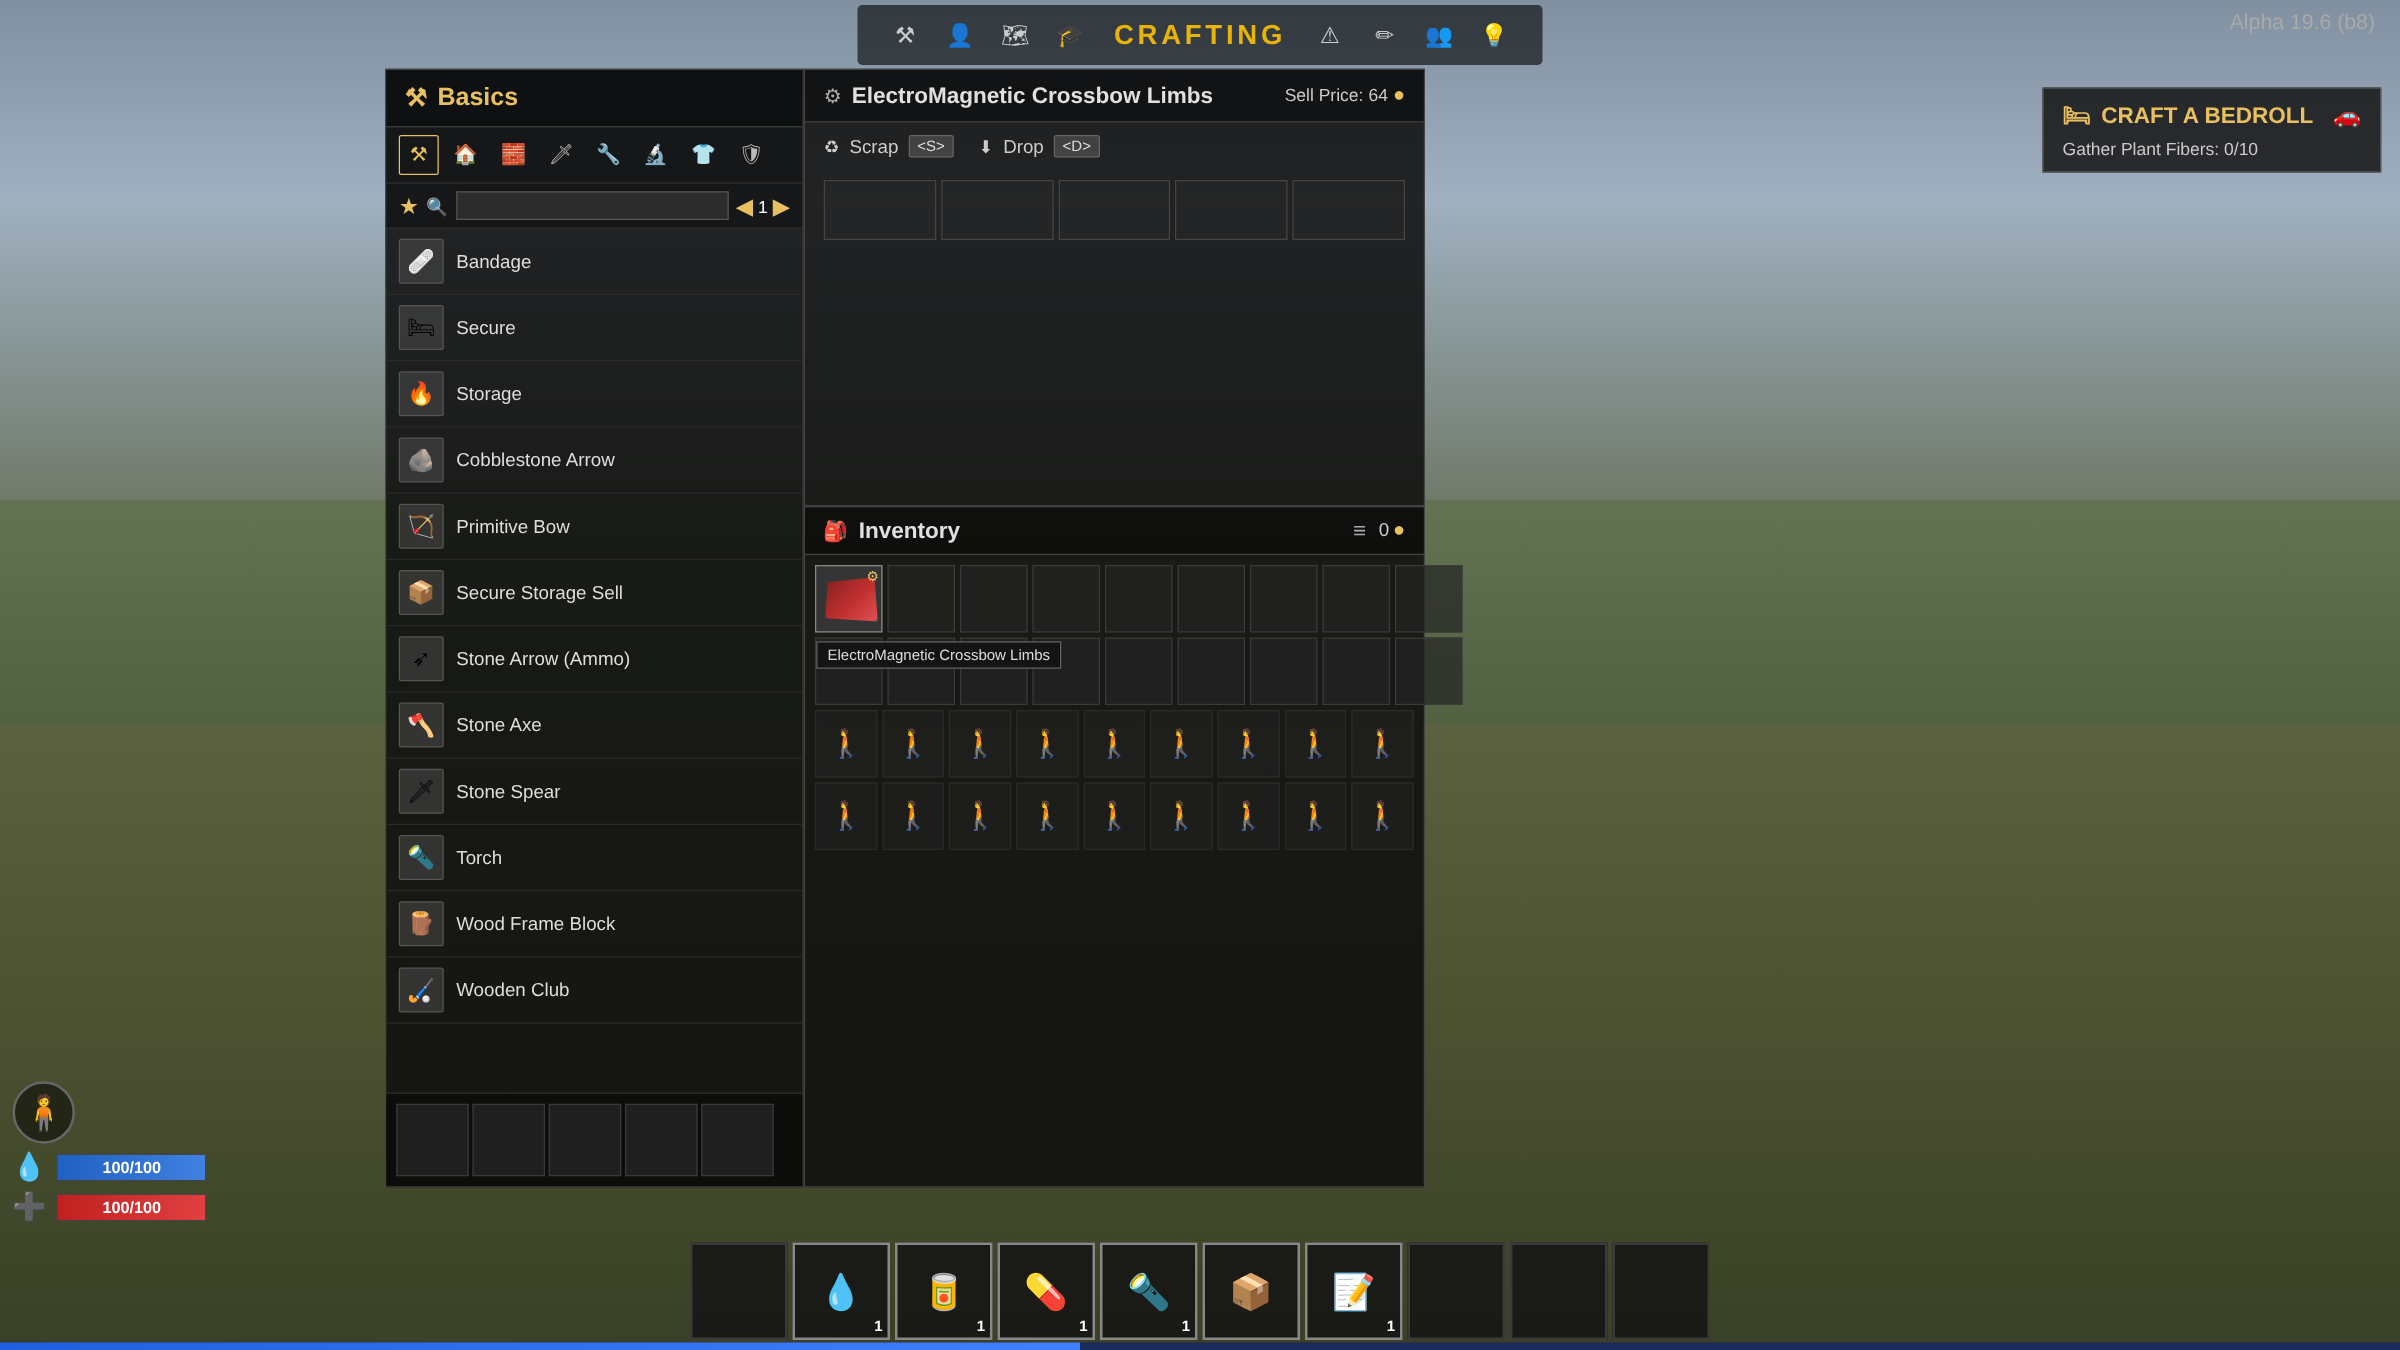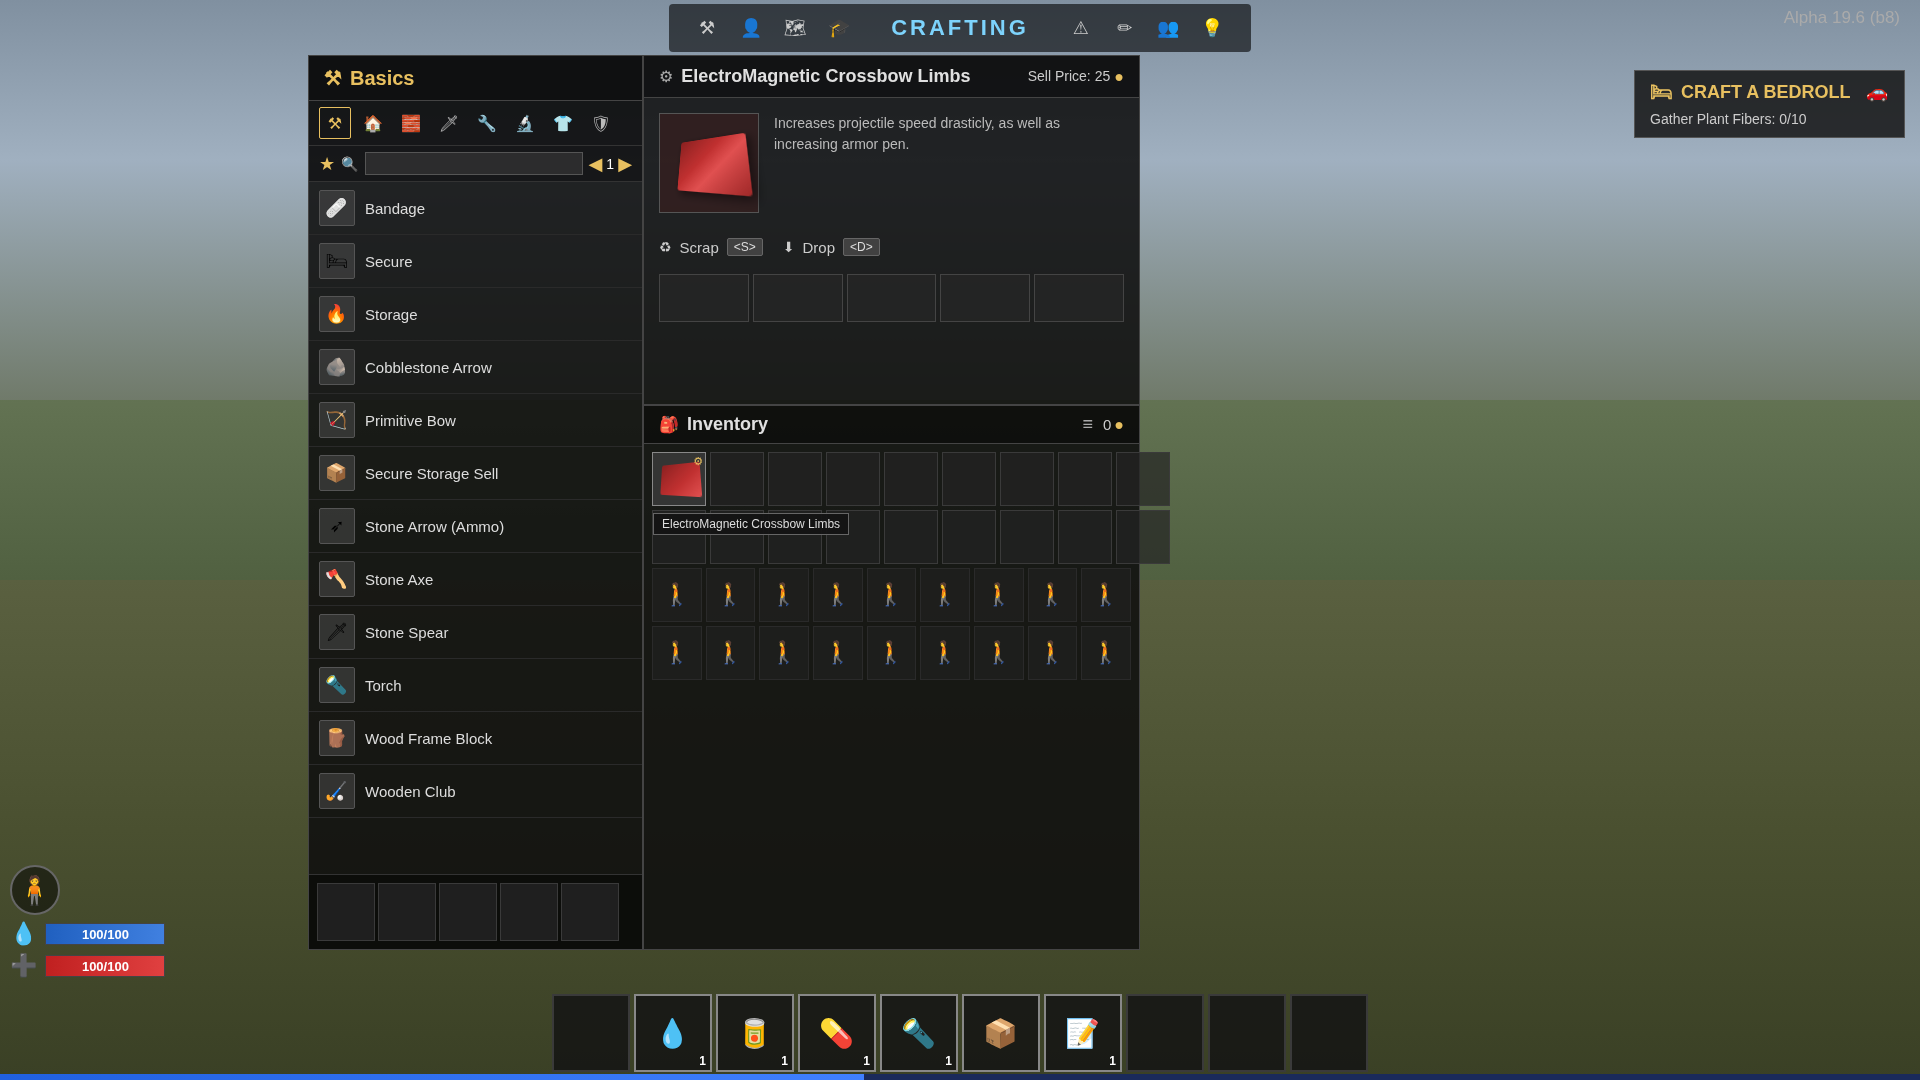--- a/index.html
+++ b/index.html
@@ -60,25 +60,25 @@
       height: 36px;
       display: flex;
       align-items: center;
       justify-content: center;
       color: #ccc;
       font-size: 18px;
       cursor: pointer;
     }
 
     .top-title {
-      color: #7dd3fc;
+      color: #eab308;
       font-size: 22px;
       font-weight: bold;
       letter-spacing: 3px;
-      margin: 0 26px;
+      margin: 0 9px;
       text-transform: uppercase;
     }
 
     
     .version-label {
       position: absolute;
       top: 8px;
       right: 20px;
       color: #aaa;
       font-size: 17px;
@@ -732,31 +732,25 @@
 </div>
 
 <div class="detail-panel">
   <div class="detail-header">
     <div class="detail-title-area">
       <span class="detail-gear">⚙</span>
       <span class="detail-title">ElectroMagnetic Crossbow Limbs</span>
     </div>
     <div class="detail-sell">
       <span>Sell Price: </span>
-      <span>25</span>
+      <span>64</span>
       <span class="coin-icon">●</span>
     </div>
   </div>
 
-  <div class="detail-body">
-    <div class="detail-item-preview">
-      <div class="item-box-shape"></div>
-    </div>
-    <div class="detail-description">Increases projectile speed drasticly, as well as increasing armor pen.</div>
-  </div>
 
   <div class="detail-actions">
     <div class="detail-action">
       <span class="action-icon">♻</span>
       <span>Scrap</span>
       <span class="action-key">&lt;S&gt;</span>
     </div>
     <div class="detail-action">
       <span class="action-icon">⬇</span>
       <span>Drop</span>

